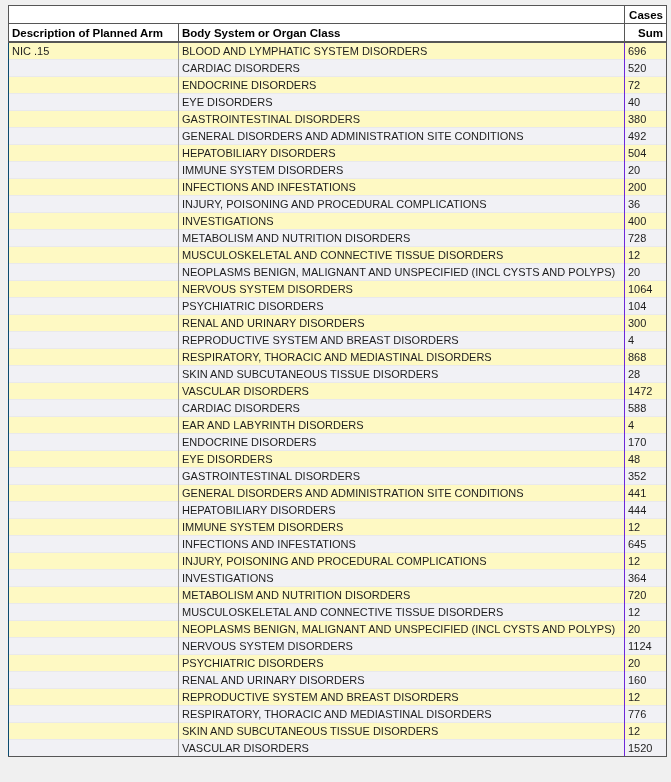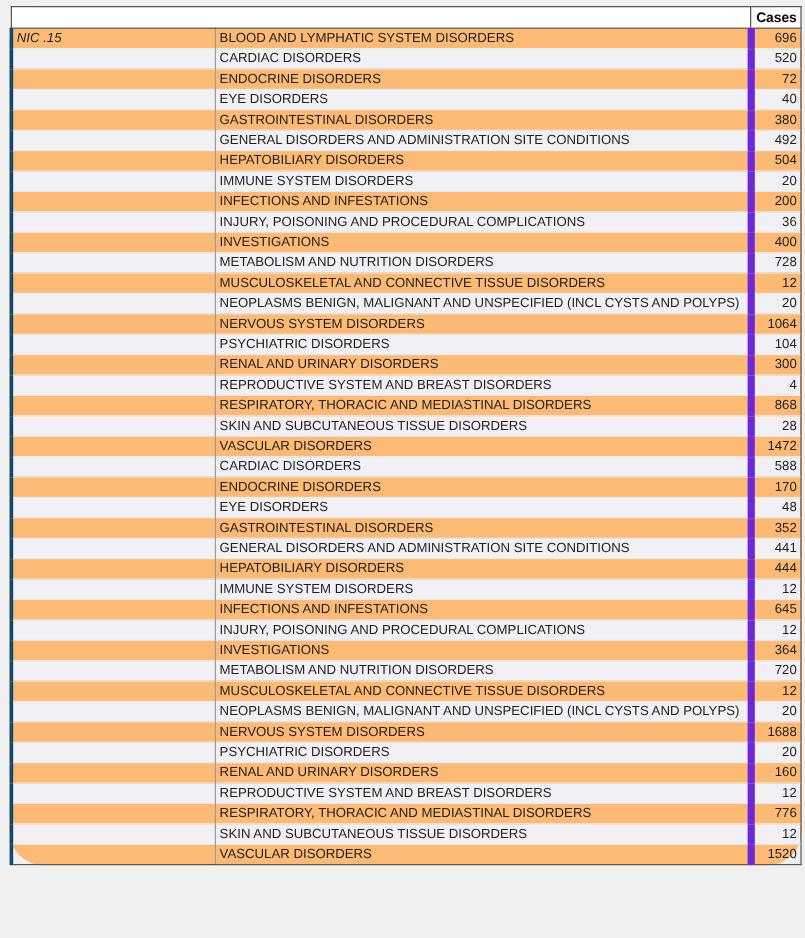--- a/index.html
+++ b/index.html
@@ -12,22 +12,21 @@
     position: relative;
     width: 671px; height: 782px;
     overflow: hidden;
   }
   table.tabulate {
     position: absolute;
     left: 8px; top: 5px;
     width: 658px;
     border-collapse: collapse;
     table-layout: fixed;
-    background: #fdba74;
-    border-radius: 28px;
+    background: #fef9c3;
   }
   col.c-arm { width: 170px; }
   col.c-sys { width: 446px; }
   col.c-sum { width: 42px; }
 
   th, td {
     overflow: hidden;
     white-space: nowrap;
     vertical-align: middle;
     padding: 0 3px;
@@ -44,40 +43,45 @@
   thead th.cases-th, thead th.sum-th { text-align: right; }
   thead tr.header-bottom th { border-bottom: 2px solid #565656; }
 
   tbody td {
     font-size: 11px;
     color: #1e1e1e;
     height: 16px;
     border-top: 1px solid #e9e9ec;
   }
   tbody tr:nth-child(even) { background: #f1f1f5; }
-  tbody td.arm { border-left: 3px solid #0c4a6e; border-right: 1px solid #9b9b9b; font-style: italic; }
-  tbody td.sys { border-right: 6px solid #6d28d9; }
-  tbody td.sum { border-right: 1px solid #565656; text-align: right; }
+  tbody td.arm { border-left: 1px solid #0c4a6e; border-right: 1px solid #9b9b9b; }
+  tbody td.sys { border-right: 1px solid #6d28d9; }
+  tbody td.sum { border-right: 1px solid #565656; }
   tbody tr:last-child td { border-bottom: 1px solid #565656; }
 </style>
 </head>
 <body>
 
 <div class="page">
   <table class="tabulate">
     <colgroup>
       <col class="c-arm">
       <col class="c-sys">
       <col class="c-sum">
     </colgroup>
     <thead>
       <tr class="header-top">
         <th colspan="2"></th>
         <th class="cases-th">Cases</th>
       </tr>
+      <tr class="header-bottom">
+        <th>Description of Planned Arm</th>
+        <th>Body System or Organ Class</th>
+        <th class="sum-th">Sum</th>
+      </tr>
     </thead>
     <tbody id="table-body">
         <tr>
           <td class="arm">NIC .15</td>
           <td class="sys">BLOOD AND LYMPHATIC SYSTEM DISORDERS</td>
           <td class="sum">696</td>
         </tr>
         <tr>
           <td class="arm"></td>
           <td class="sys">CARDIAC DISORDERS</td>
@@ -178,20 +182,25 @@
           <td class="sys">VASCULAR DISORDERS</td>
           <td class="sum">1472</td>
         </tr>
         <tr>
           <td class="arm"></td>
           <td class="sys">CARDIAC DISORDERS</td>
           <td class="sum">588</td>
         </tr>
         <tr>
           <td class="arm"></td>
+          <td class="sys">EAR AND LABYRINTH DISORDERS</td>
+          <td class="sum">4</td>
+        </tr>
+        <tr>
+          <td class="arm"></td>
           <td class="sys">ENDOCRINE DISORDERS</td>
           <td class="sum">170</td>
         </tr>
         <tr>
           <td class="arm"></td>
           <td class="sys">EYE DISORDERS</td>
           <td class="sum">48</td>
         </tr>
         <tr>
           <td class="arm"></td>
@@ -239,21 +248,21 @@
           <td class="sum">12</td>
         </tr>
         <tr>
           <td class="arm"></td>
           <td class="sys">NEOPLASMS BENIGN, MALIGNANT AND UNSPECIFIED (INCL CYSTS AND POLYPS)</td>
           <td class="sum">20</td>
         </tr>
         <tr>
           <td class="arm"></td>
           <td class="sys">NERVOUS SYSTEM DISORDERS</td>
-          <td class="sum">1688</td>
+          <td class="sum">1124</td>
         </tr>
         <tr>
           <td class="arm"></td>
           <td class="sys">PSYCHIATRIC DISORDERS</td>
           <td class="sum">20</td>
         </tr>
         <tr>
           <td class="arm"></td>
           <td class="sys">RENAL AND URINARY DISORDERS</td>
           <td class="sum">160</td>

